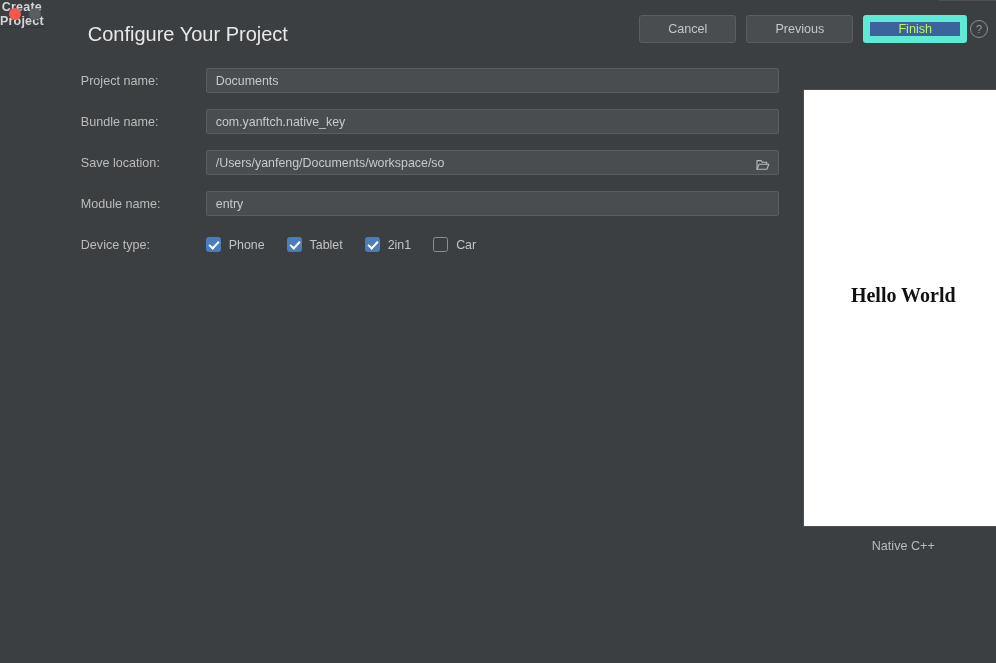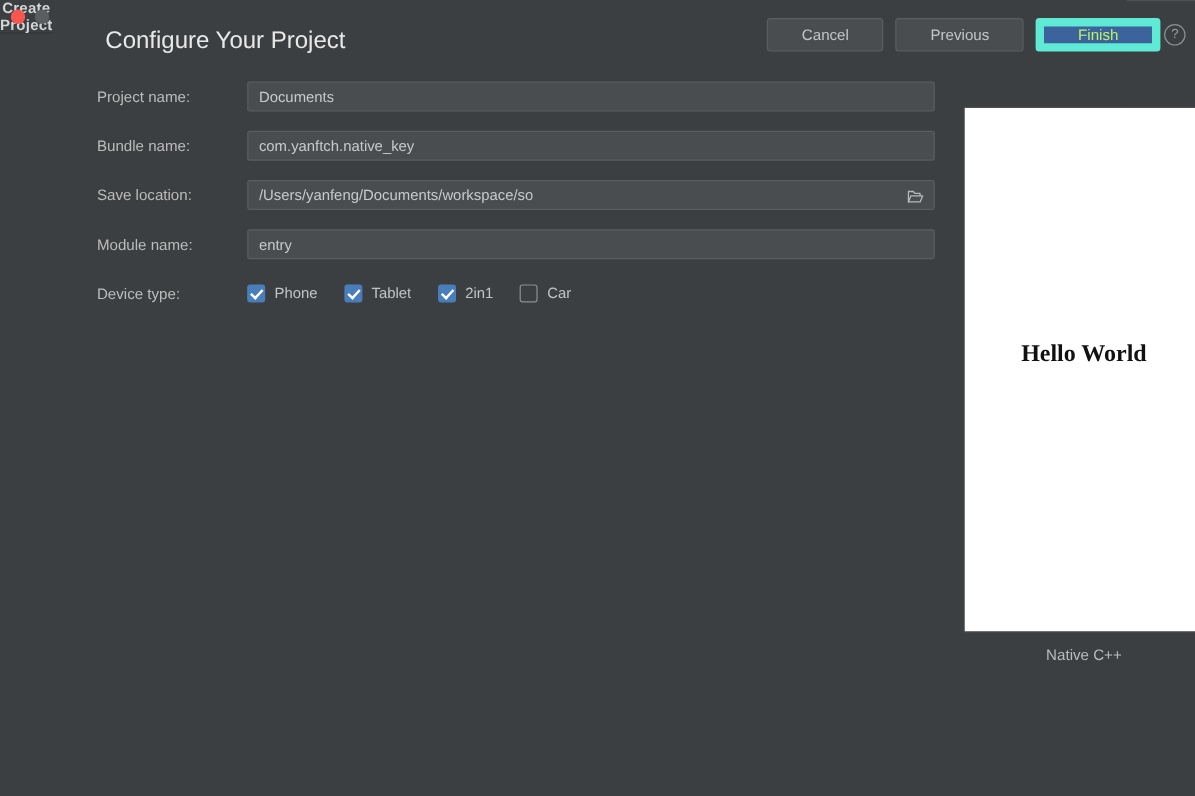--- a/index.html
+++ b/index.html
@@ -162,21 +162,21 @@
   
   .checkbox-group {
     position: absolute;
     left: 162px;
     display: flex;
     align-items: center;
     gap: 0;
   }
   .checkbox-item {
     display: flex;
-    align-items: flex-start;
+    align-items: center;
     margin-right: 22px;
     cursor: default;
   }
   .checkbox-item:last-child { margin-right: 0; }
 
   .cb {
     position: relative;
     width: 15px;
     height: 15px;
     border-radius: 2.5px;

